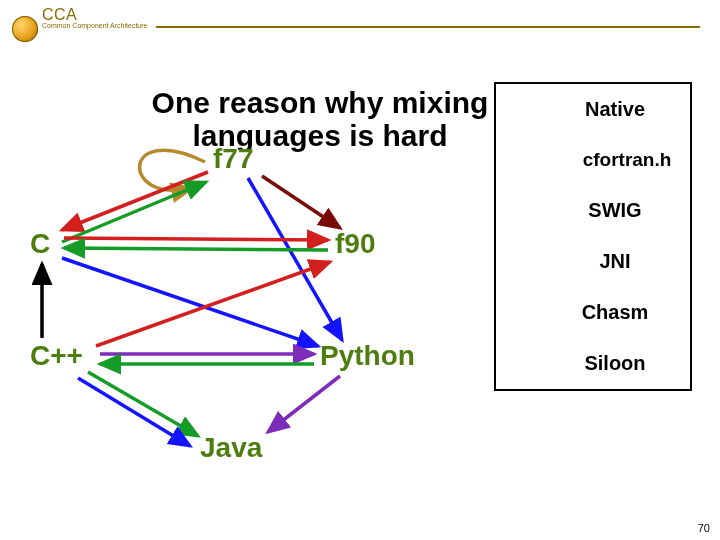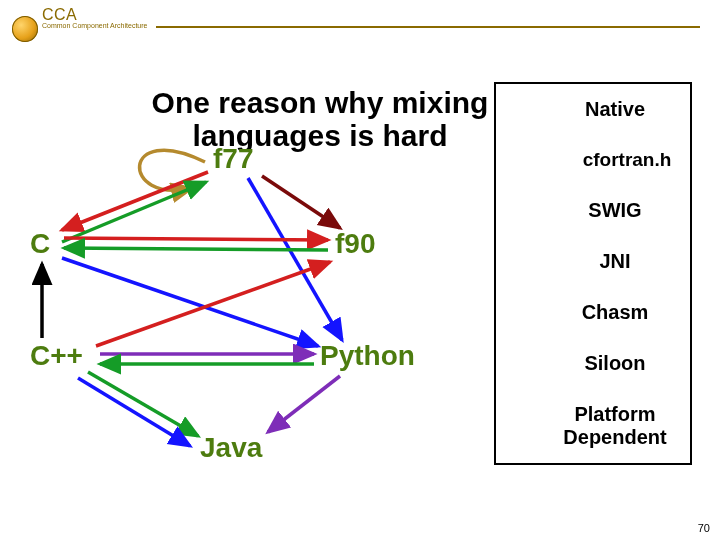--- a/index.html
+++ b/index.html
@@ -124,24 +124,20 @@
   <span>languages is hard</span>
 </div>
 
 <div class="sidebar">
   <div class="cell">Native</div>
   <div class="cell small">cfortran.h</div>
   <div class="cell">SWIG</div>
   <div class="cell">JNI</div>
   <div class="cell">Chasm</div>
   <div class="cell">Siloon</div>
-  <div class="cell">
-    <span>Platform</span><br>
-    <span>Dependent</span>
-  </div>
 </div>
 
 <div class="node" style="left:213px; top:143px;">f77</div>
 <div class="node" style="left:30px;  top:228px;">C</div>
 <div class="node" style="left:335px; top:228px;">f90</div>
 <div class="node" style="left:30px;  top:340px;">C++</div>
 <div class="node" style="left:320px; top:340px;">Python</div>
 <div class="node" style="left:200px; top:432px;">Java</div>
 
 <svg class="arrows">

